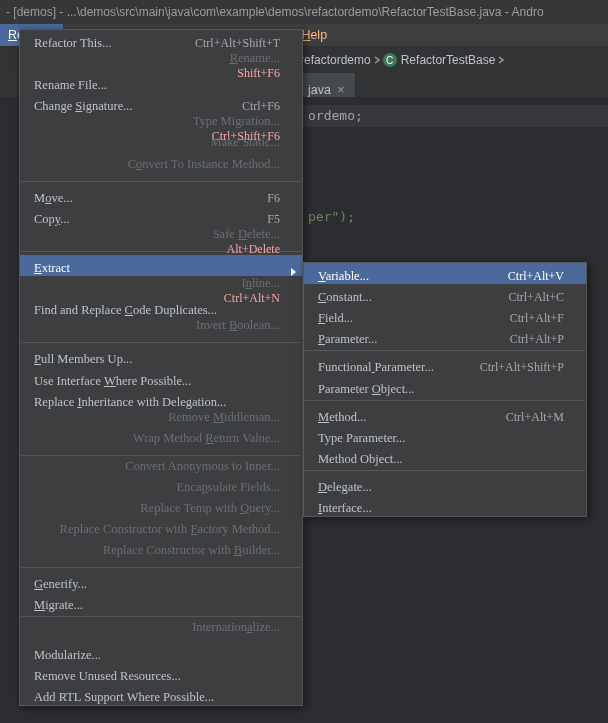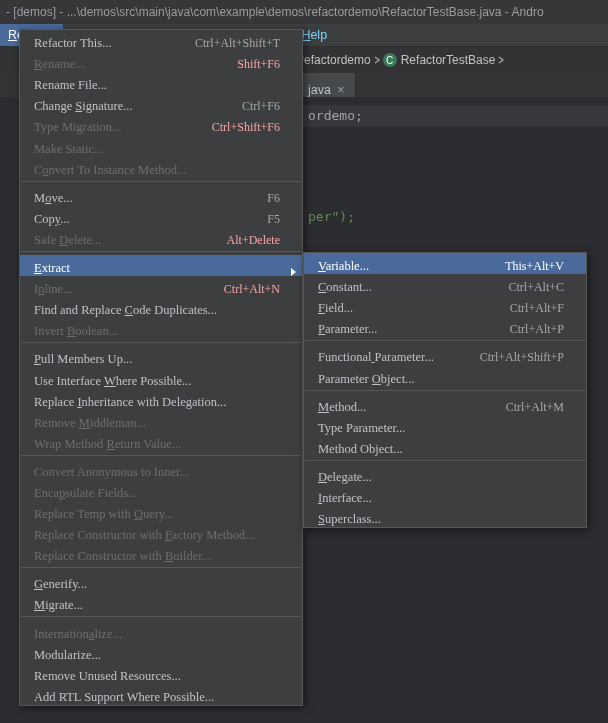--- a/index.html
+++ b/index.html
@@ -32,21 +32,21 @@
     height: 23px;
     background: #3c3e40;
     display: flex;
     align-items: stretch;
     border-bottom: 1px solid #2d2f31;
   }
   .menubar-item {
     padding: 0 8px;
     line-height: 23px;
     cursor: default;
-    color: #7dd3fc;
+    color: #fdba74;
   }
   .menubar-item.open {
     background: #4a6a9b;
     color: #ffffff;
   }
   .mnemonic { text-decoration: underline; }
 
   
   .nav-row {
     height: 26px;
@@ -118,21 +118,21 @@
     height: 21.1px;
     display: flex;
     align-items: flex-end;
     padding: 0 22px 0 14px;
     color: #bfc2c7;
     cursor: default;
     position: relative;
     white-space: nowrap;
     font-family: Liberation Serif, serif;
   }
-  .menu-item.disabled { color: #6c6f72; }
+  .menu-item.disabled { color: #6c6f72; flex-direction: column; }
   .menu-item.selected { background: #4a6a9b; color: #ffffff; }
   .menu-item .label { flex: 1; }
   .menu-item .shortcut {
     margin-left: 28px;
     color: #a7aaad;
     font-size: 12px;
   }
   .menu-item.disabled .shortcut { color: #fca5a5; }
   .menu-item.selected .shortcut { color: #ffffff; }
   .menu-item .submenu-arrow {
@@ -149,21 +149,21 @@
     background: #555759;
   }
 
   #menu-refactor {
     left: 19px;
     top: 29px;
     width: 284px;
   }
   #menu-extract {
     left: 303px;
-    top: 252px;
+    top: 262px;
     width: 284px;
   }
 
   .chev-svg { stroke: #9a9c9e; fill: none; stroke-width: 1.5; }
 </style>
 </head>
 <body>
 
 <div class="titlebar">
   <span>- [demos] - ...\demos\src\main\java\com\example\demos\refactordemo\RefactorTestBase.java - Andro</span>
@@ -312,21 +312,21 @@
       <span class="label">Remove Unused Resources...</span>
     </div>
     <div class="menu-item">
       <span class="label">Add RTL Support Where Possible...</span>
     </div>
   </div>
 
 <div class="menu" id="menu-extract">
     <div class="menu-item selected">
       <span class="label"><span class="mnemonic">V</span>ariable...</span>
-      <span class="shortcut">This+Alt+V</span>
+      <span class="shortcut">Ctrl+Alt+V</span>
     </div>
     <div class="menu-item">
       <span class="label"><span class="mnemonic">C</span>onstant...</span>
       <span class="shortcut">Ctrl+Alt+C</span>
     </div>
     <div class="menu-item">
       <span class="label"><span class="mnemonic">F</span>ield...</span>
       <span class="shortcut">Ctrl+Alt+F</span>
     </div>
     <div class="menu-item">
@@ -352,16 +352,13 @@
     <div class="menu-item">
       <span class="label">Method Object...</span>
     </div>
     <div class="menu-sep"></div>
     <div class="menu-item">
       <span class="label"><span class="mnemonic">D</span>elegate...</span>
     </div>
     <div class="menu-item">
       <span class="label"><span class="mnemonic">I</span>nterface...</span>
     </div>
-    <div class="menu-item">
-      <span class="label"><span class="mnemonic">S</span>uperclass...</span>
-    </div>
   </div>
 
 </body></html>

